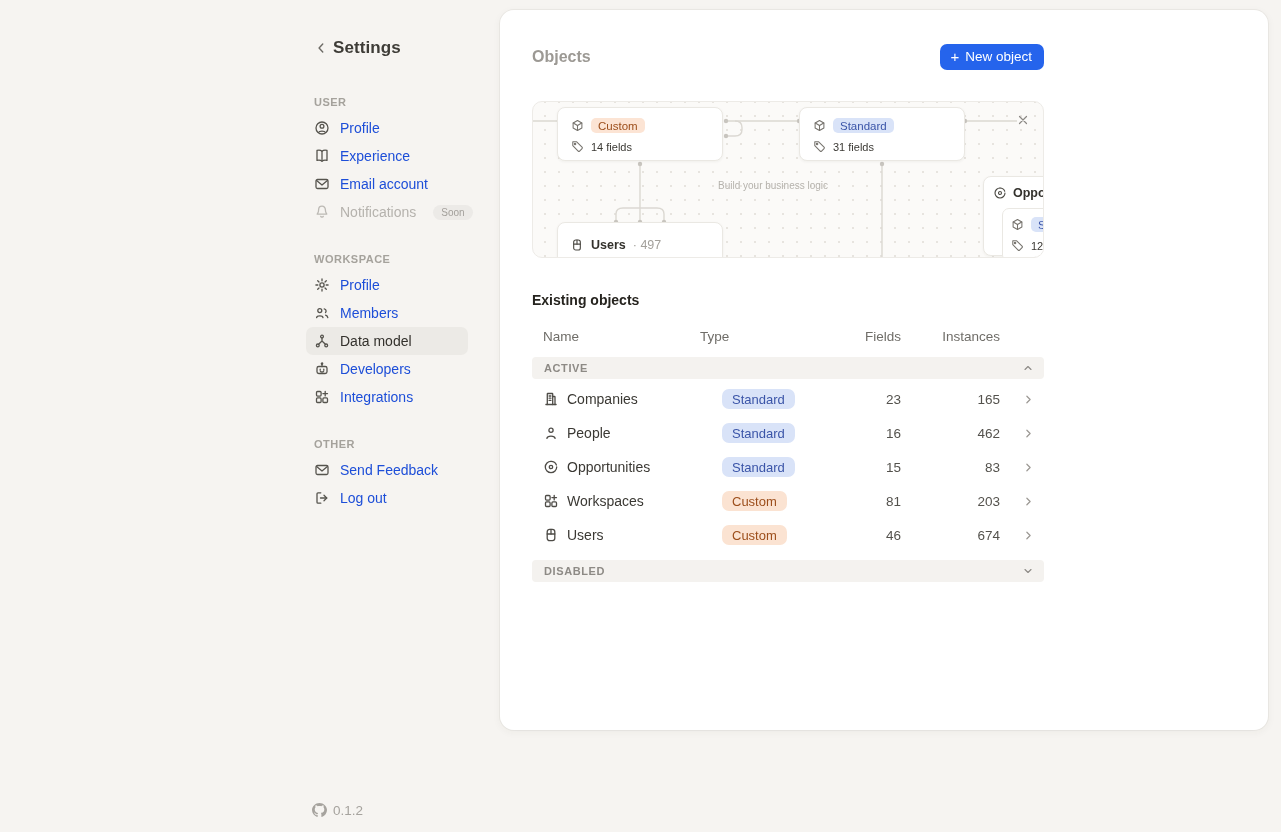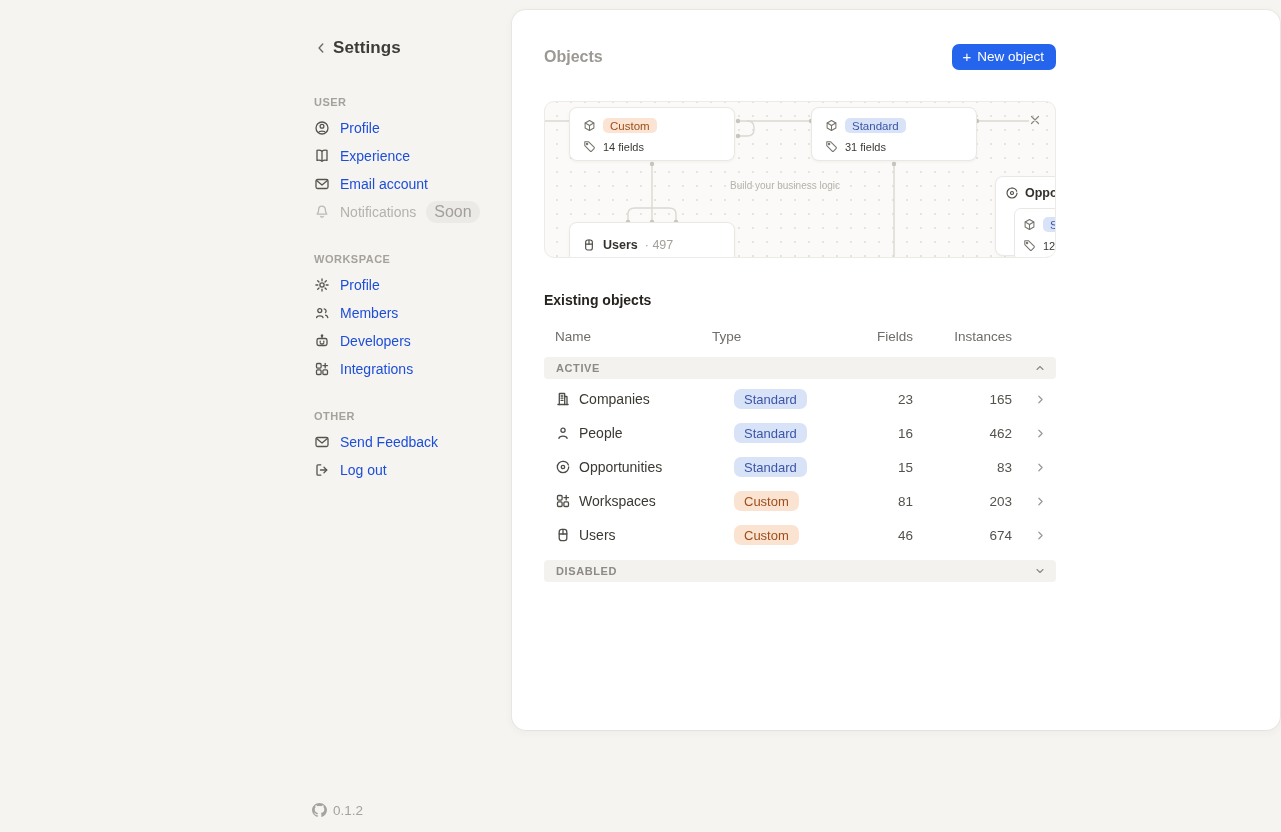--- a/index.html
+++ b/index.html
@@ -17,25 +17,25 @@
   .sidebar-header .title{font-size:17px;font-weight:700;color:#3e3c37;letter-spacing:.1px;}
   .nav-section{margin-top:27px;}
   .nav-section:first-of-type{margin-top:0;}
   .section-label{font-size:11px;font-weight:600;letter-spacing:.5px;color:#a5a29c;padding-left:8px;margin-bottom:6px;}
   .nav-item{display:flex;align-items:center;gap:10px;height:28px;padding:0 8px;border-radius:7px;
     font-size:14px;color:#1d4ed8;cursor:pointer;white-space:nowrap;}
   .nav-item .nicon{color:#56544e;flex:0 0 16px;}
   .nav-item.active{background:#eceae6;font-weight:500;color:#33312c;}
   .nav-item.disabled{color:#b5b2ad;cursor:default;}
   .nav-item.disabled .nicon{color:#bcb9b4;}
-  .soon-pill{background:#eceae7;color:#a3a09b;font-size:16px;padding:2px 8px;border-radius:999px;text-align:right;}
+  .soon-pill{margin-left:7px;background:#eceae7;color:#a3a09b;font-size:10px;padding:2px 8px;border-radius:999px;text-align:right;}
   .version{position:absolute;left:312px;bottom:14px;display:flex;align-items:center;gap:6px;color:#a6a39e;font-size:13.5px;}
   .version .gicon{color:#a6a39e;}
   
-  .panel{position:absolute;left:512px;top:10px;width:768px;height:720px;background:#ffffff;border-radius:14px;
+  .panel{position:absolute;left:500px;top:10px;width:768px;height:720px;background:#ffffff;border-radius:14px;
     box-shadow:0 0 0 1px rgba(60,55,45,.05), 0 2px 8px rgba(60,55,45,.05);}
   .content{position:absolute;left:32px;top:0;width:512px;}
   .panel-header{display:flex;justify-content:space-between;align-items:center;margin-top:33px;height:28px;}
   .panel-title{font-size:16px;font-weight:600;color:#9c9994;}
   .btn-primary{display:flex;align-items:center;gap:6px;background:#2564ec;color:#fff;border:none;border-radius:7px;
     padding:5px 12px 6px 10px;font-size:13.5px;font-family:inherit;cursor:pointer;}
   .btn-primary .plus{font-size:15px;line-height:1;font-weight:400;}
   
   .banner{position:relative;margin-top:30px;height:155px;border:1px solid #edebe7;border-radius:10px;background:#fbfaf8;
     background-image:radial-gradient(circle,#e7e4df 1px,transparent 1.3px);background-size:14px 14px;background-position:5px 7px;
@@ -156,20 +156,31 @@
       <span class="nicon">
         <svg width="16" height="16" viewBox="0 0 16 16" fill="none" stroke="currentColor" stroke-width="1.3" stroke-linecap="round" stroke-linejoin="round">
             <circle cx="5.8" cy="5.6" r="2"></circle>
             <path d="M2.6 12.6 C3 10.4 8.6 10.4 9 12.6"></path>
             <path d="M10.2 3.8 C11.3 4 12.1 4.9 12.1 6 C12.1 6.6 11.9 7.1 11.5 7.5"></path>
             <path d="M11.6 10.1 C13 10.5 13.6 11.4 13.8 12.6"></path>
           </svg>
       </span>
       <span>Members</span>
     </div>
+    <div class="nav-item active">
+      <span class="nicon">
+        <svg width="16" height="16" viewBox="0 0 16 16" fill="none" stroke="currentColor" stroke-width="1.3" stroke-linecap="round" stroke-linejoin="round">
+            <circle cx="8" cy="3.6" r="1.4"></circle>
+            <circle cx="3.8" cy="12.4" r="1.4"></circle>
+            <circle cx="12.2" cy="12.4" r="1.4"></circle>
+            <path d="M8 5.2 V8 M8 8 L4.6 11.2 M8 8 L11.4 11.2"></path>
+          </svg>
+      </span>
+      <span>Data model</span>
+    </div>
     <div class="nav-item">
       <span class="nicon">
         <svg width="16" height="16" viewBox="0 0 16 16" fill="none" stroke="currentColor" stroke-width="1.3" stroke-linecap="round" stroke-linejoin="round">
             <rect x="3" y="5.5" width="10" height="7" rx="1.8"></rect>
             <path d="M8 3.2 V5.5"></path>
             <circle cx="8" cy="2.6" r="0.7"></circle>
             <path d="M6.2 8.2 v1.1 M9.8 8.2 v1.1"></path>
             <path d="M6.4 10.6 C7 11.1 9 11.1 9.6 10.6"></path>
           </svg>
       </span>

